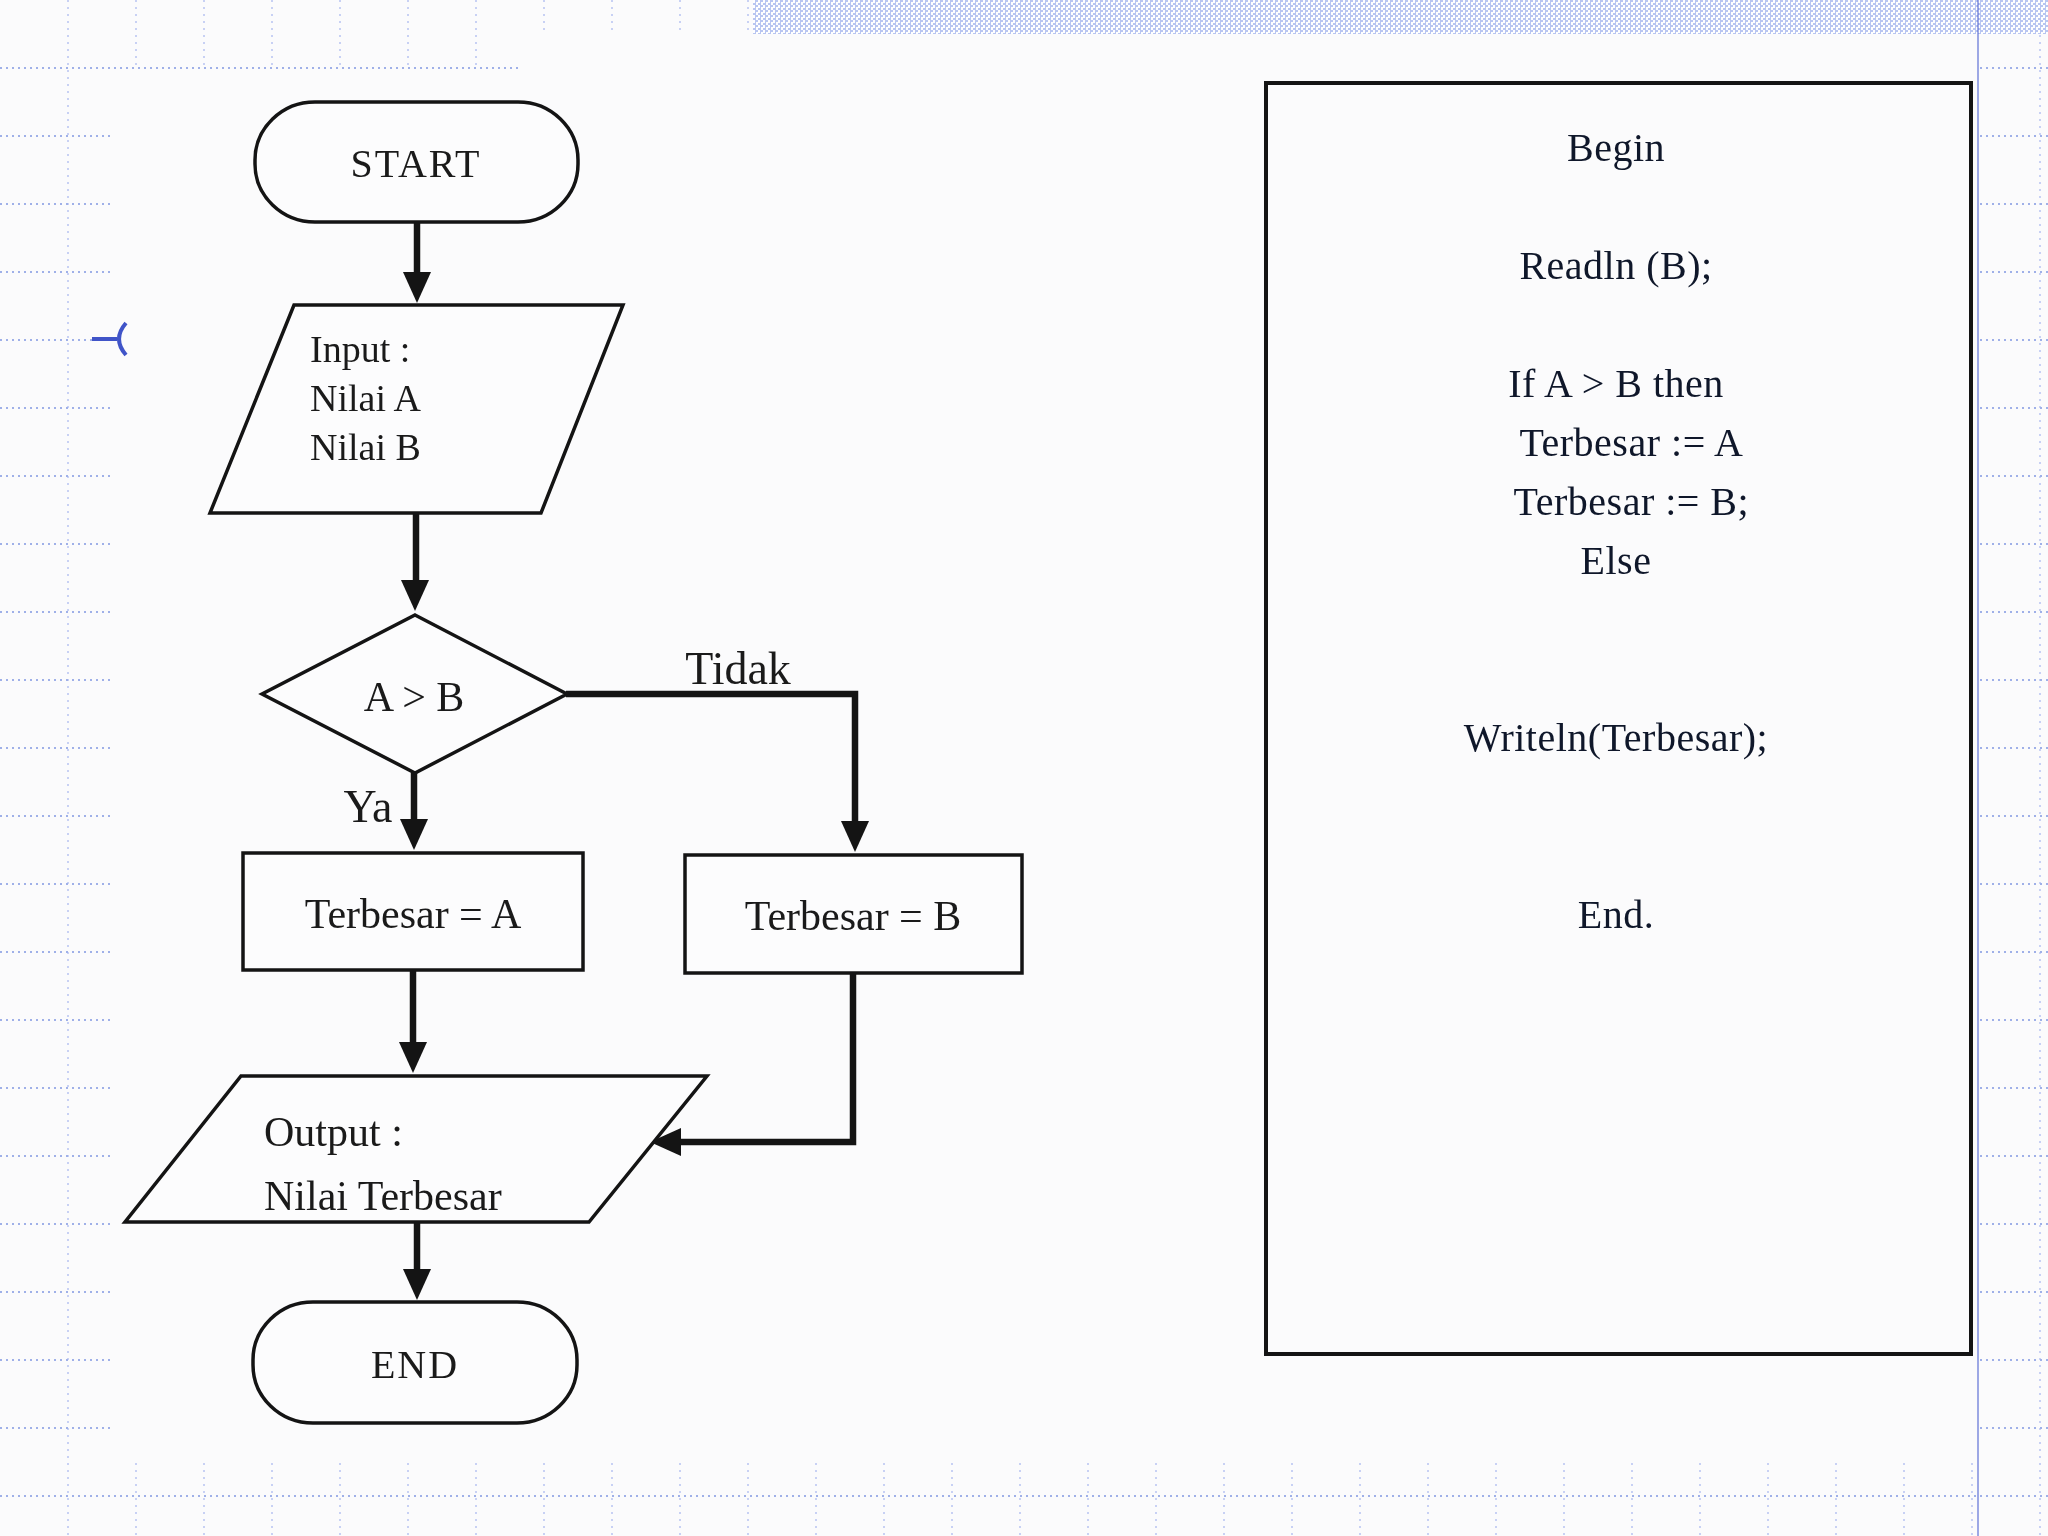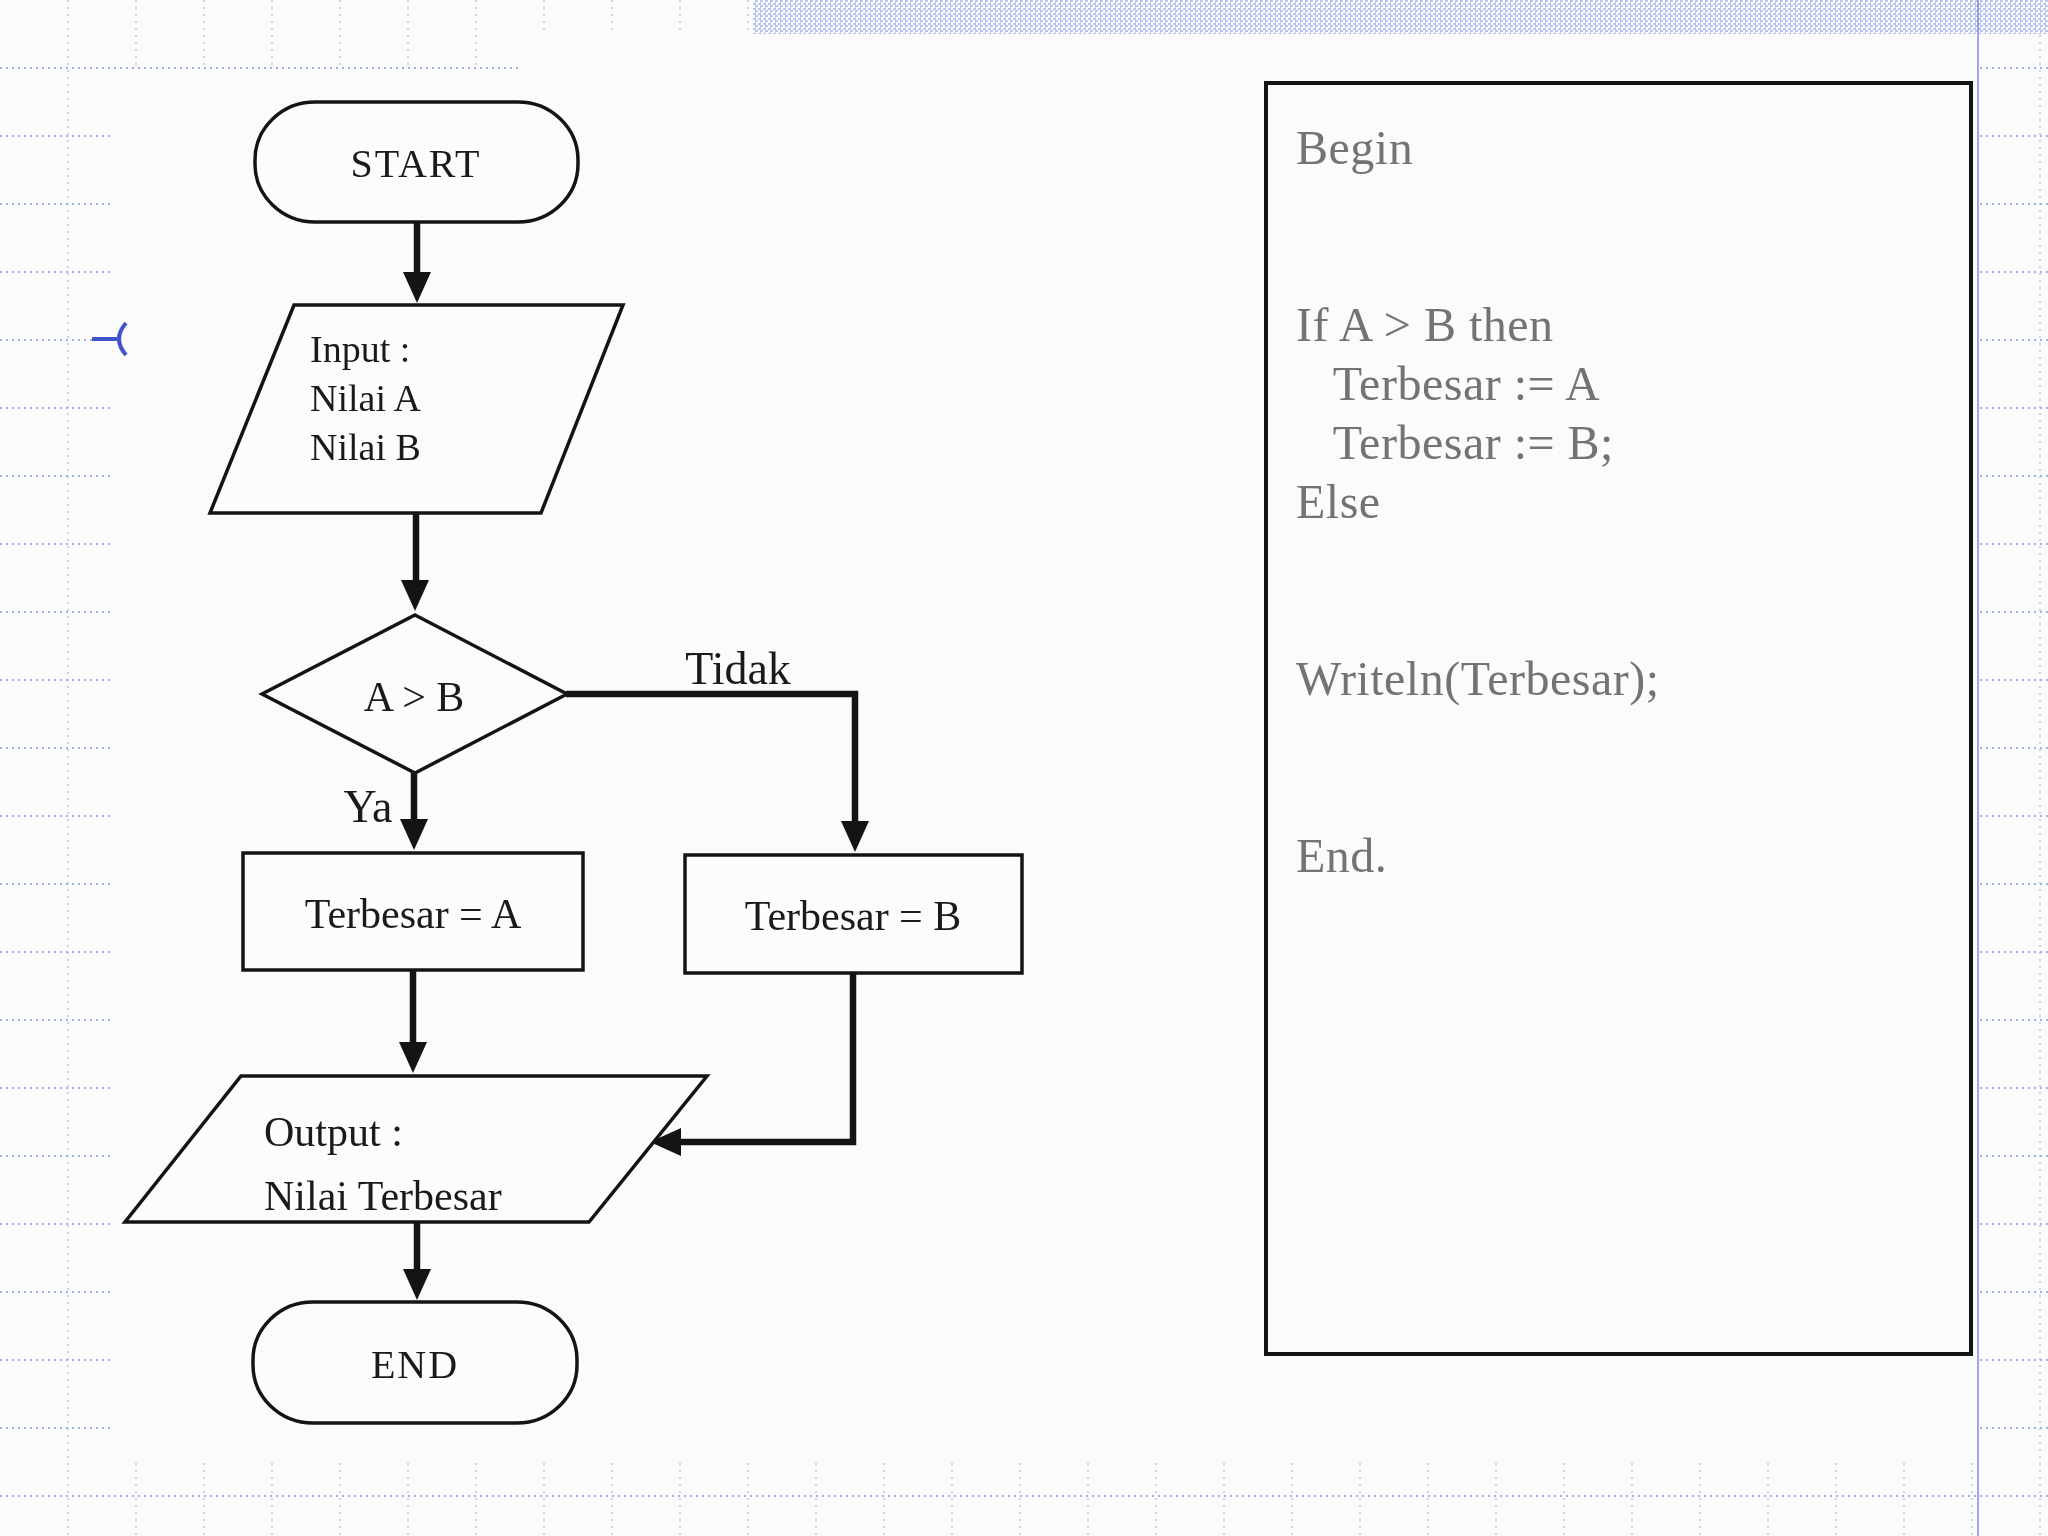--- a/index.html
+++ b/index.html
@@ -24,22 +24,22 @@
   }
   
   #code-box{
     position:absolute;left:1264px;top:81px;width:701px;height:1267px;
     border:4px solid #141414;background:transparent;
   }
   #code-lines{
     position:absolute;left:1296px;top:118px;width:640px;
   }
   .code-line{
-    height:59px;line-height:59px;font-size:48px;color:#737373;
-    white-space:pre;letter-spacing:0.5px;
+    height:59px;line-height:59px;font-size:40px;color:#0f172a;
+    white-space:pre;letter-spacing:0.5px;text-align:center;
   }
   .shape{fill:#fcfcfd;stroke:#141414;stroke-width:3.5;}
   .connector{fill:none;stroke:#141414;stroke-width:6.5;}
   .arrowhead{fill:#141414;stroke:none;}
   .flow-label{fill:#1a1a1a;stroke:none;}
 </style>
 </head>
 <body>
 
 <div id="canvas">
@@ -160,20 +160,21 @@
     <text class="flow-label" x="264" y="1132" font-size="42" dominant-baseline="central">Output :</text>
     <text class="flow-label" x="264" y="1196" font-size="42" dominant-baseline="central">Nilai Terbesar</text>
 
     <text class="flow-label" x="415" y="1364" font-size="40" text-anchor="middle" dominant-baseline="central" letter-spacing="2">END</text>
   </svg>
 
   <div id="code-box"></div>
   <div id="code-lines">
     <div class="code-line">Begin</div>
     <div class="code-line"></div>
+    <div class="code-line">Readln (B);</div>
     <div class="code-line"></div>
     <div class="code-line">If A &gt; B then</div>
     <div class="code-line">   Terbesar := A</div>
     <div class="code-line">   Terbesar := B;</div>
     <div class="code-line">Else</div>
     <div class="code-line"></div>
     <div class="code-line"></div>
     <div class="code-line">Writeln(Terbesar);</div>
     <div class="code-line"></div>
     <div class="code-line"></div>

